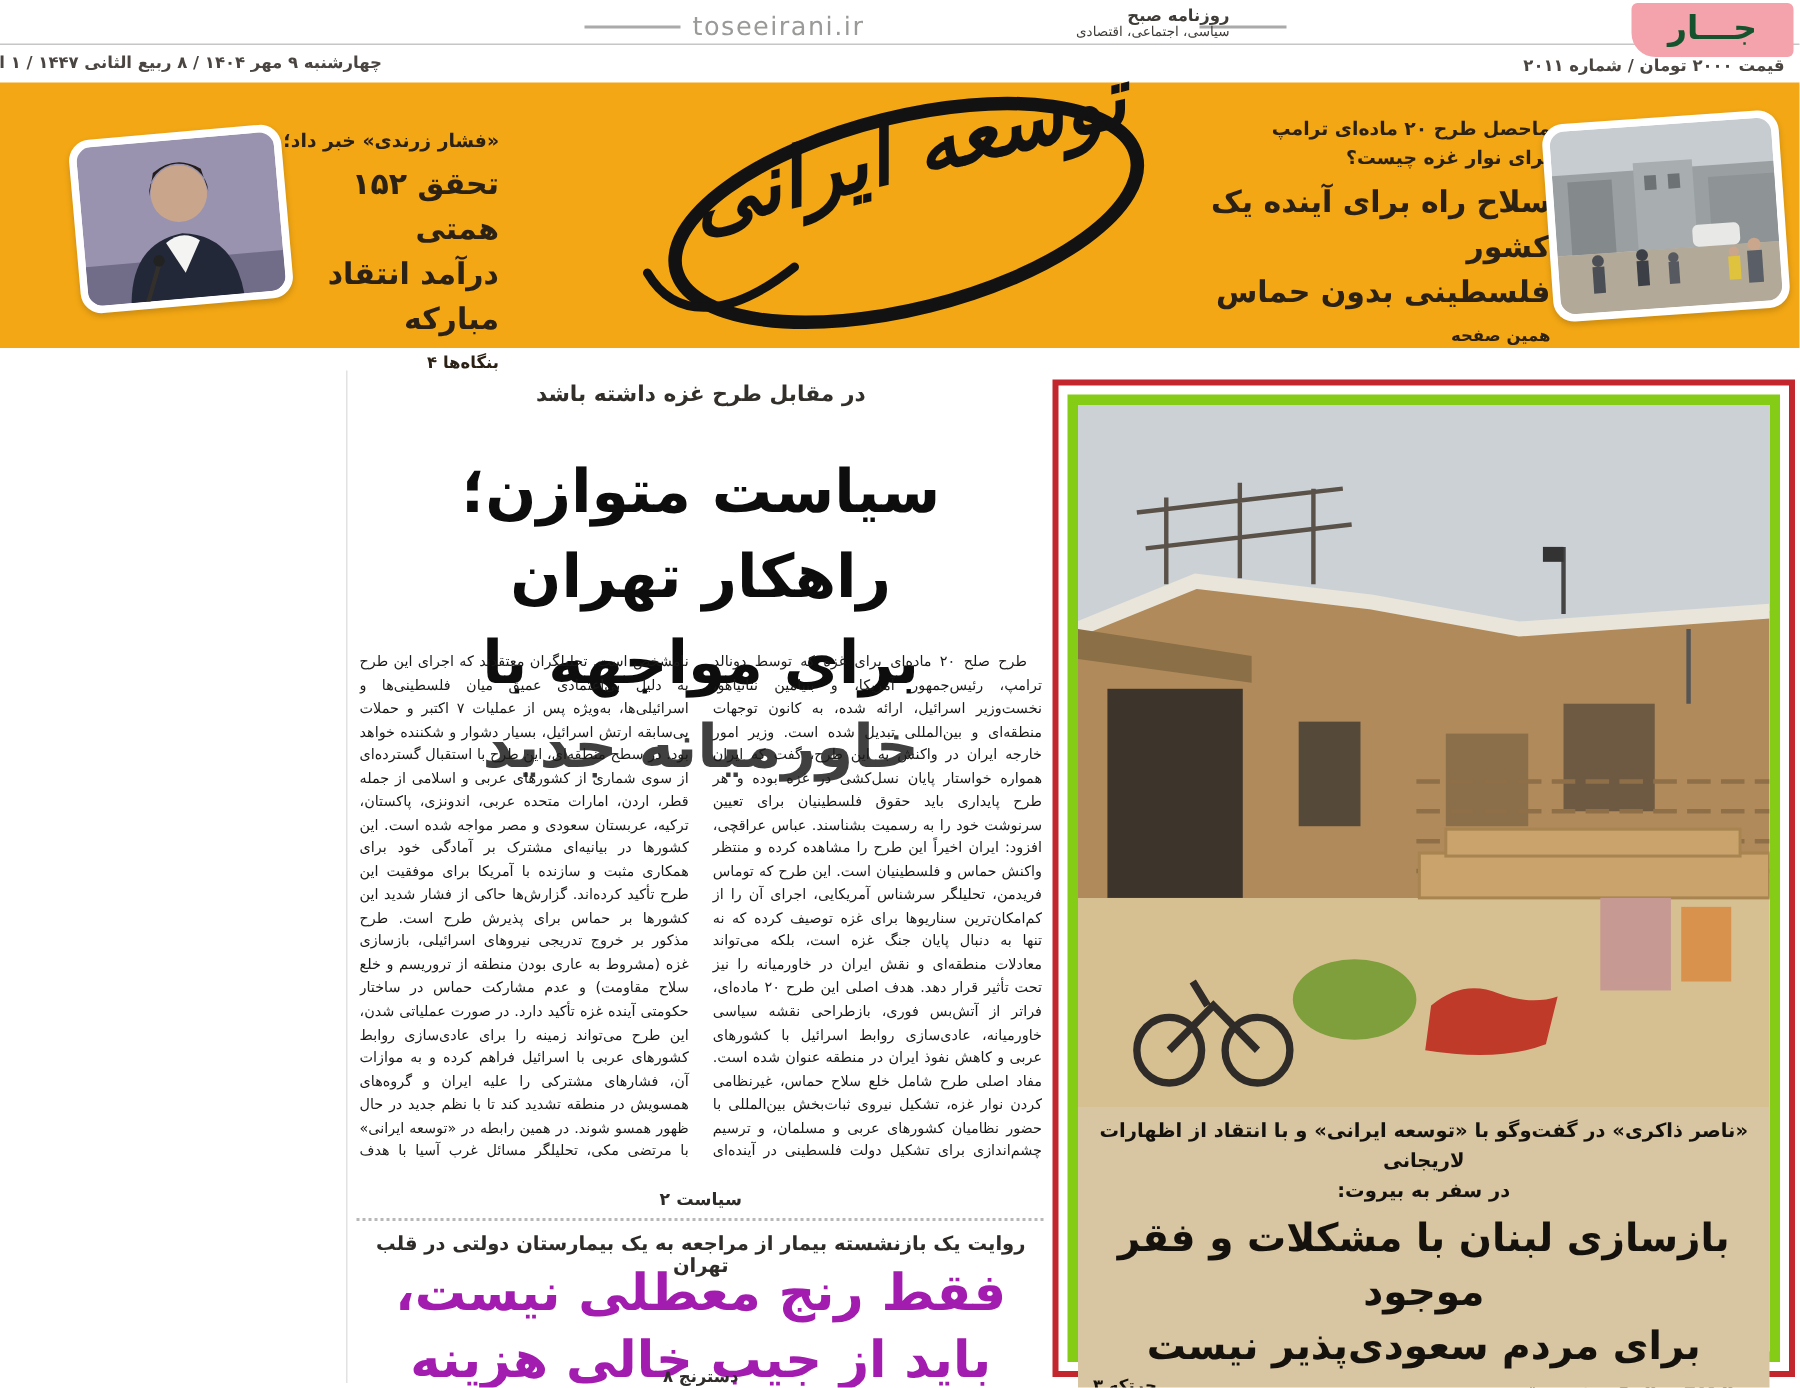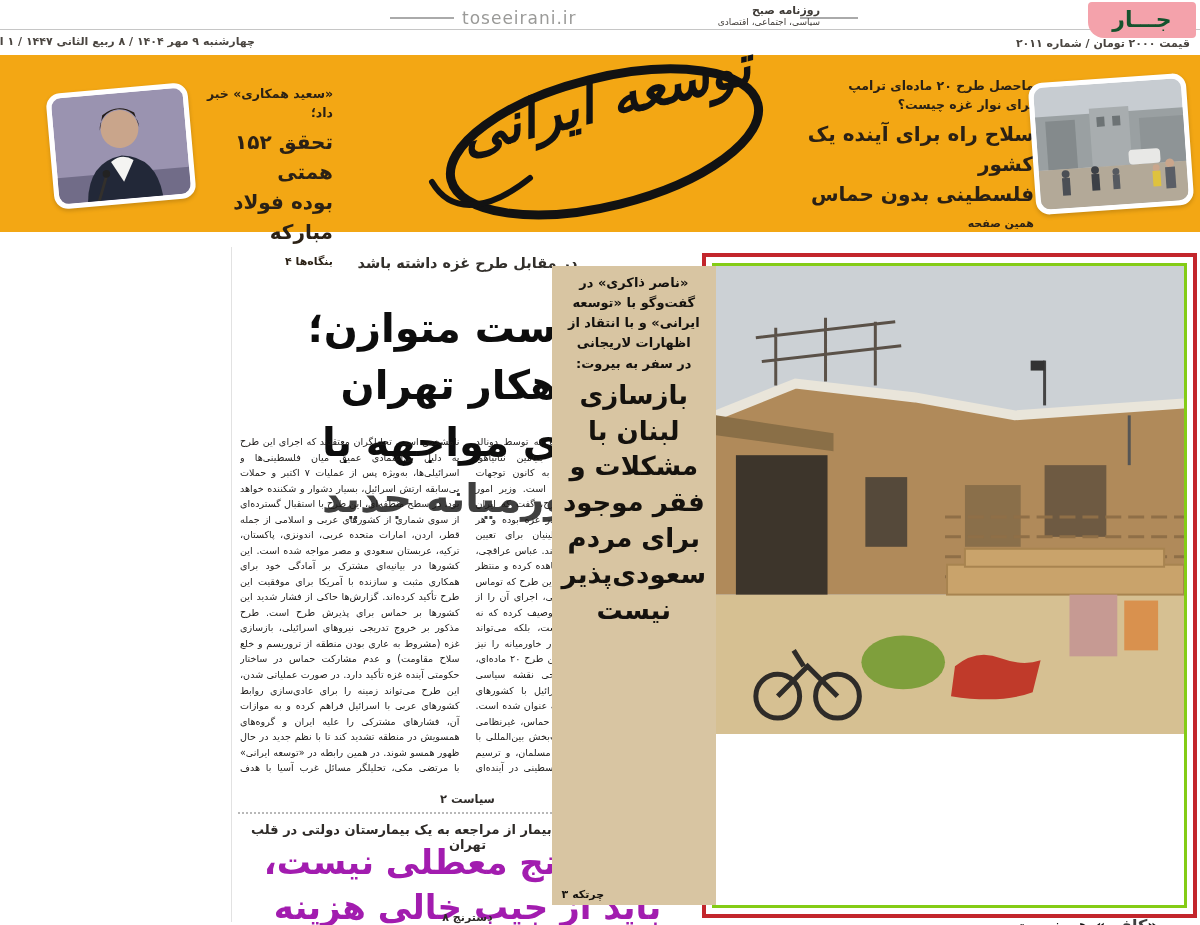--- a/index.html
+++ b/index.html
@@ -65,21 +65,21 @@
   .story2-kicker { position:absolute; left:240px; top:822px; width:455px; text-align:center;
                    font-size:13px; font-weight:bold; color:#2e2b28; }
   .story2-headline { position:absolute; left:240px; top:840px; width:455px; text-align:center;
                      font-size:34px; font-weight:bold; color:#a21caf; line-height:1.32; letter-spacing:-.5px; }
   .story2-ref { position:absolute; left:240px; top:911px; width:455px; text-align:center;
                 font-size:11px; font-weight:bold; color:#2e2b28; }
 
   
   .red-box { position:absolute; left:702px; top:253px; width:495px; height:665px;
              border:4px solid #c3262c; background:#fff; padding:6px; }
-  .red-box-inner { width:100%; height:100%; border:3px solid #84cc16; display:flex; flex-direction:row; }
+  .red-box-inner { width:100%; height:100%; border:7px solid #84cc16; display:flex; flex-direction:column; }
   .lebanon-photo { flex:none; height:468px; }
   .lebanon-photo svg { width:100%; height:100%; display:block; }
   .lebanon-caption { flex:1; background:#d8c5a2; padding:7px 10px 4px; display:flex; flex-direction:column;
                      text-align:center; color:#15120e; }
   .cap-kicker { font-size:13px; font-weight:bold; line-height:1.55; }
   .cap-headline { font-size:26px; font-weight:bold; line-height:1.38; margin-top:4px; letter-spacing:-.5px; }
   .cap-ref { margin-top:auto; text-align:right; font-size:11px; font-weight:bold; }
   .cap-ref-inner { float:left; }
 </style>
 </head>
@@ -117,24 +117,24 @@
       <rect y="84" width="140" height="28" fill="#716c88"></rect>
       <path d="M30 112 Q34 70 70 66 Q106 70 110 112 Z" fill="#222838"></path>
       <path d="M58 72 L70 94 L82 72 Q70 63 58 72 Z" fill="#f4f4f2"></path>
       <circle cx="70" cy="38" r="20" fill="#c9a58b"></circle>
       <path d="M49 38 A21 21 0 0 1 91 38 L87 22 Q70 10 53 22 Z" fill="#241d18"></path>
       <line x1="42" y1="112" x2="52" y2="86" stroke="#33302c" stroke-width="3"></line>
       <circle cx="52" cy="84" r="4" fill="#222"></circle>
     </svg>
   </div>
   <div class="banner-story bs-left">
-    <div class="banner-kicker">«سعید همکاری» خبر داد؛</div>
+    <div class="banner-kicker">«فشار زرندی» خبر داد؛</div>
     <div class="banner-title">
       <div>تحقق ۱۵۲ همتی</div>
-      <div>بوده فولاد مبارکه</div>
+      <div>درآمد انتقاد مبارکه</div>
     </div>
     <div class="banner-ref">بنگاه‌ها ۴</div>
   </div>
 
   <div class="banner-story bs-right">
     <div class="banner-kicker">
       <div>ماحصل طرح ۲۰ ماده‌ای ترامپ</div>
       <div>برای نوار غزه چیست؟</div>
     </div>
     <div class="banner-title">

